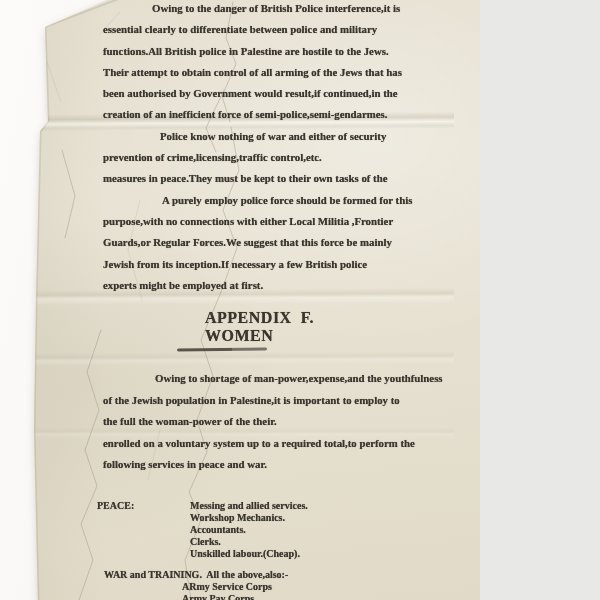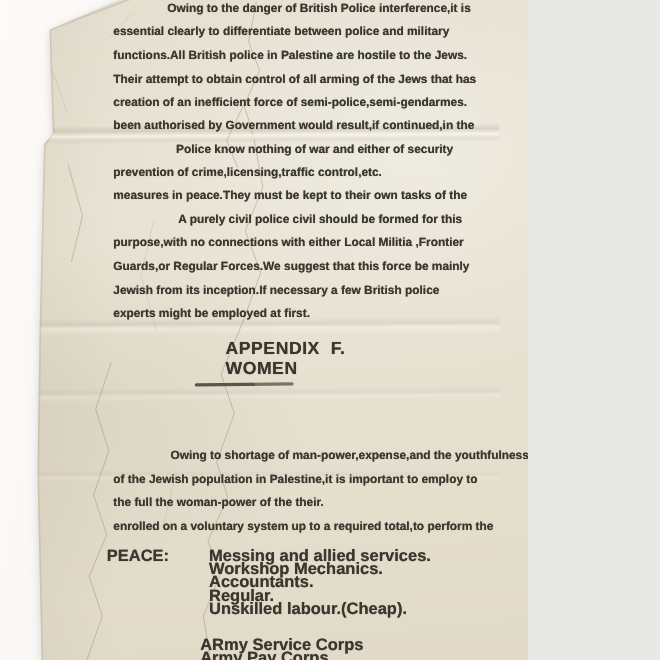--- a/index.html
+++ b/index.html
@@ -1,19 +1,19 @@
 <!DOCTYPE html>
 <html><head>
 <meta charset="utf-8">
 <style>
   html,body{margin:0;padding:0;background:#e8e8e6;}
   .scene{
     position:relative;width:480px;height:600px;overflow:hidden;
     background:linear-gradient(100deg,#fcfbfa 0%,#f5f4f1 55%,#f1f0ec 100%);
-    font-family:Liberation Sans, sans-serif;
+    font-family:Liberation Serif, serif;
   }
   .paper-wrap{position:absolute;inset:0;filter:drop-shadow(2px 4px 5px rgba(80,70,52,.30));}
   .paper{
     position:absolute;inset:0;
     clip-path:polygon(121px -6px,564px -6px,562px 60px,566px 126px,563px 300px,563px 366px,558px 372px,557px 478px,556px 606px,38px 606px,34px 430px,36px 300px,40px 131px,48px 122px,46px 60px,45px 27px);
     background:
       radial-gradient(90% 60% at 78% 22%, rgba(255,255,254,.30), rgba(255,255,255,0) 60%),
       radial-gradient(70% 45% at 18% 64%, rgba(164,153,128,.14), rgba(164,153,128,0) 60%),
       linear-gradient(to right, rgba(168,158,132,.16), rgba(168,158,132,0) 22%),
       linear-gradient(175deg,#e5dfd0 0%,#e8e3d4 30%,#e6e0d0 62%,#e1dac8 100%);
@@ -31,23 +31,23 @@
   .txt{position:absolute;color:#3a362e;font-weight:700;text-shadow:0 0 .7px rgba(58,54,46,.8);}
   .body{font-size:10.8px;line-height:21.3px;}
   .body2{font-size:10.8px;line-height:21.6px;}
   .line{white-space:pre;}
   .ind-a{padding-left:49px;}
   .ind-b{padding-left:57px;}
   .ind-c{padding-left:59px;}
   .ind-d{padding-left:52px;}
   .ind-e{padding-left:42px;}
   .hd{font-size:16px;line-height:13px;letter-spacing:.5px;white-space:pre;}
-  .small{font-size:15px;line-height:11.9px;}
+  .small{font-size:10px;line-height:11.9px;}
   #block-police{left:103px;top:-2px;}
-  #block-women{left:103px;top:368px;margin-top:36px;}
+  #block-women{left:103px;top:368px;}
   #h-appendix{left:205px;top:311px;}
   #h-women{left:205px;top:329px;}
   #h-rule{position:absolute;left:177px;top:348px;width:90px;height:3px;border-radius:2px;opacity:.88;transform:rotate(-.6deg);
     background:linear-gradient(to right,#46423a 0 55px,rgba(70,66,58,.78) 55px 90px);}
   #peace-label{left:97px;top:500px;}
   #peace-items{left:190px;top:500px;}
   #war-label{left:104px;top:569px;}
   #war-items{left:182px;top:581px;}
 </style>
 </head>
@@ -87,52 +87,54 @@
         <path d="M562,-4 566,126" stroke="#b6ad97" stroke-width="5" opacity="0.3" fill="none"></path>
         <path d="M45,28 48,120 40,132 36,300 34,430 38,604" stroke="#a79e89" stroke-width="3" opacity="0.3" fill="none"></path>
         <path d="M121,-2 45,27" stroke="#b5ac97" stroke-width="2" opacity="0.4" fill="none"></path>
       </svg>
 
       <div id="block-police" class="txt body">
         <div class="line ind-a">Owing to the danger of British Police interference,it is</div>
         <div class="line">essential clearly to differentiate between police and military</div>
         <div class="line">functions.All British police in Palestine are hostile to the Jews.</div>
         <div class="line">Their attempt to obtain control of all arming of the Jews that has</div>
+        <div class="line">been authorised by Government would result,if continued,in the</div>
         <div class="line">creation of an inefficient force of semi-police,semi-gendarmes.</div>
-        <div class="line">been authorised by Government would result,if continued,in the</div>
         <div class="line ind-b">Police know nothing of war and either of security</div>
         <div class="line">prevention of crime,licensing,traffic control,etc.</div>
         <div class="line">measures in peace.They must be kept to their own tasks of the</div>
-        <div class="line ind-c">A purely civil police civil should be formed for this</div>
+        <div class="line ind-c">A purely employ police force should be formed for this</div>
         <div class="line">purpose,with no connections with either Local Militia ,Frontier</div>
         <div class="line">Guards,or Regular Forces.We suggest that this force be mainly</div>
         <div class="line">Jewish from its inception.If necessary a few British police</div>
         <div class="line">experts might be employed at first.</div>
       </div>
 
       <div id="h-appendix" class="txt hd">APPENDIX  F.</div>
       <div id="h-women" class="txt hd">WOMEN</div>
       <div id="h-rule"></div>
 
       <div id="block-women" class="txt body2">
         <div class="line ind-d">Owing to shortage of man-power,expense,and the youthfulness</div>
         <div class="line">of the Jewish population in Palestine,it is important to employ to</div>
         <div class="line">the full the woman-power of the their.</div>
         <div class="line">enrolled on a voluntary system up to a required total,to perform the</div>
+        <div class="line">following services in peace and war.</div>
       </div>
 
       <div id="peace-label" class="txt small line">PEACE:</div>
       <div id="peace-items" class="txt small">
         <div class="line">Messing and allied services.</div>
         <div class="line">Workshop Mechanics.</div>
         <div class="line">Accountants.</div>
-        <div class="line">Regular.</div>
+        <div class="line">Clerks.</div>
         <div class="line">Unskilled labour.(Cheap).</div>
       </div>
 
+      <div id="war-label" class="txt small line">WAR and TRAINING.  All the above,also:-</div>
       <div id="war-items" class="txt small">
         <div class="line">ARmy Service Corps</div>
         <div class="line">Army Pay Corps</div>
       </div>
 
     </div>
   </div>
 </div>
 
 </body></html>

